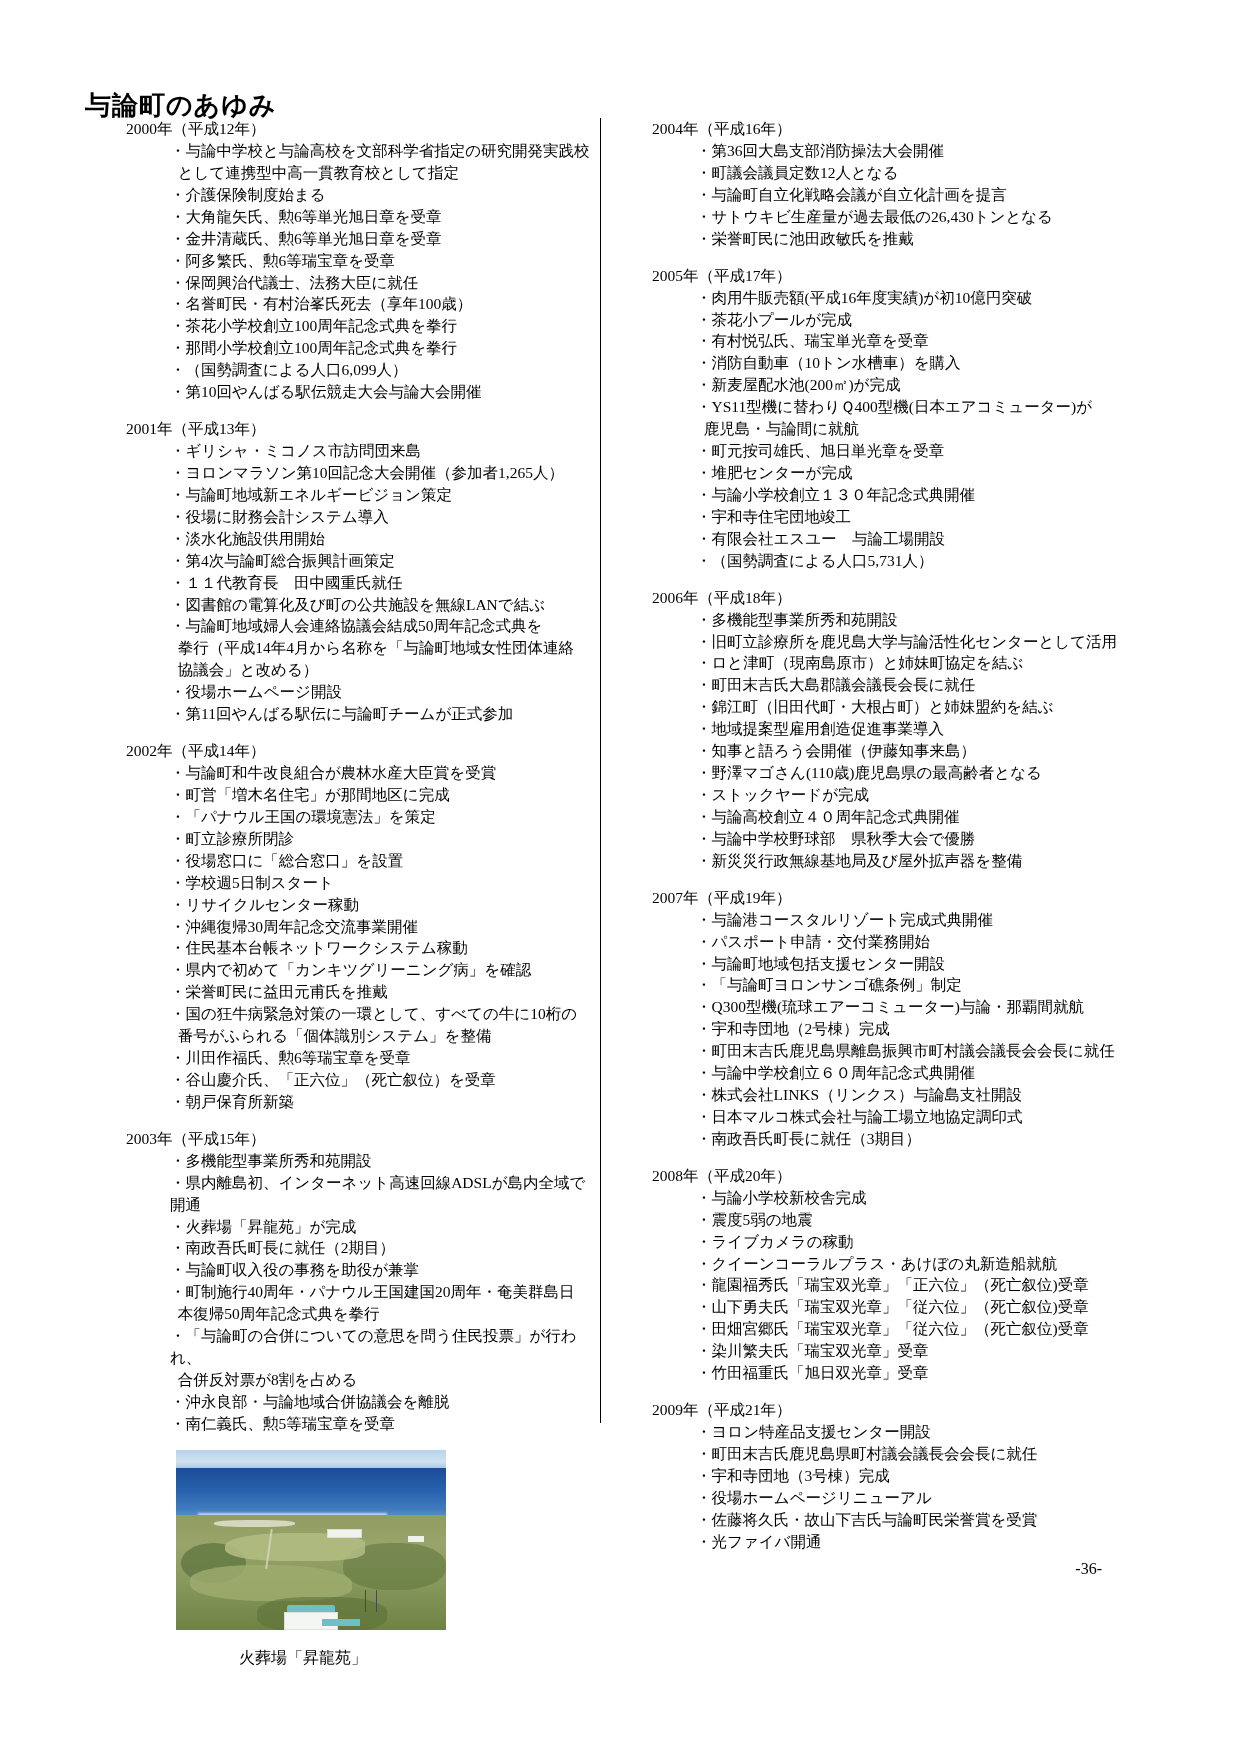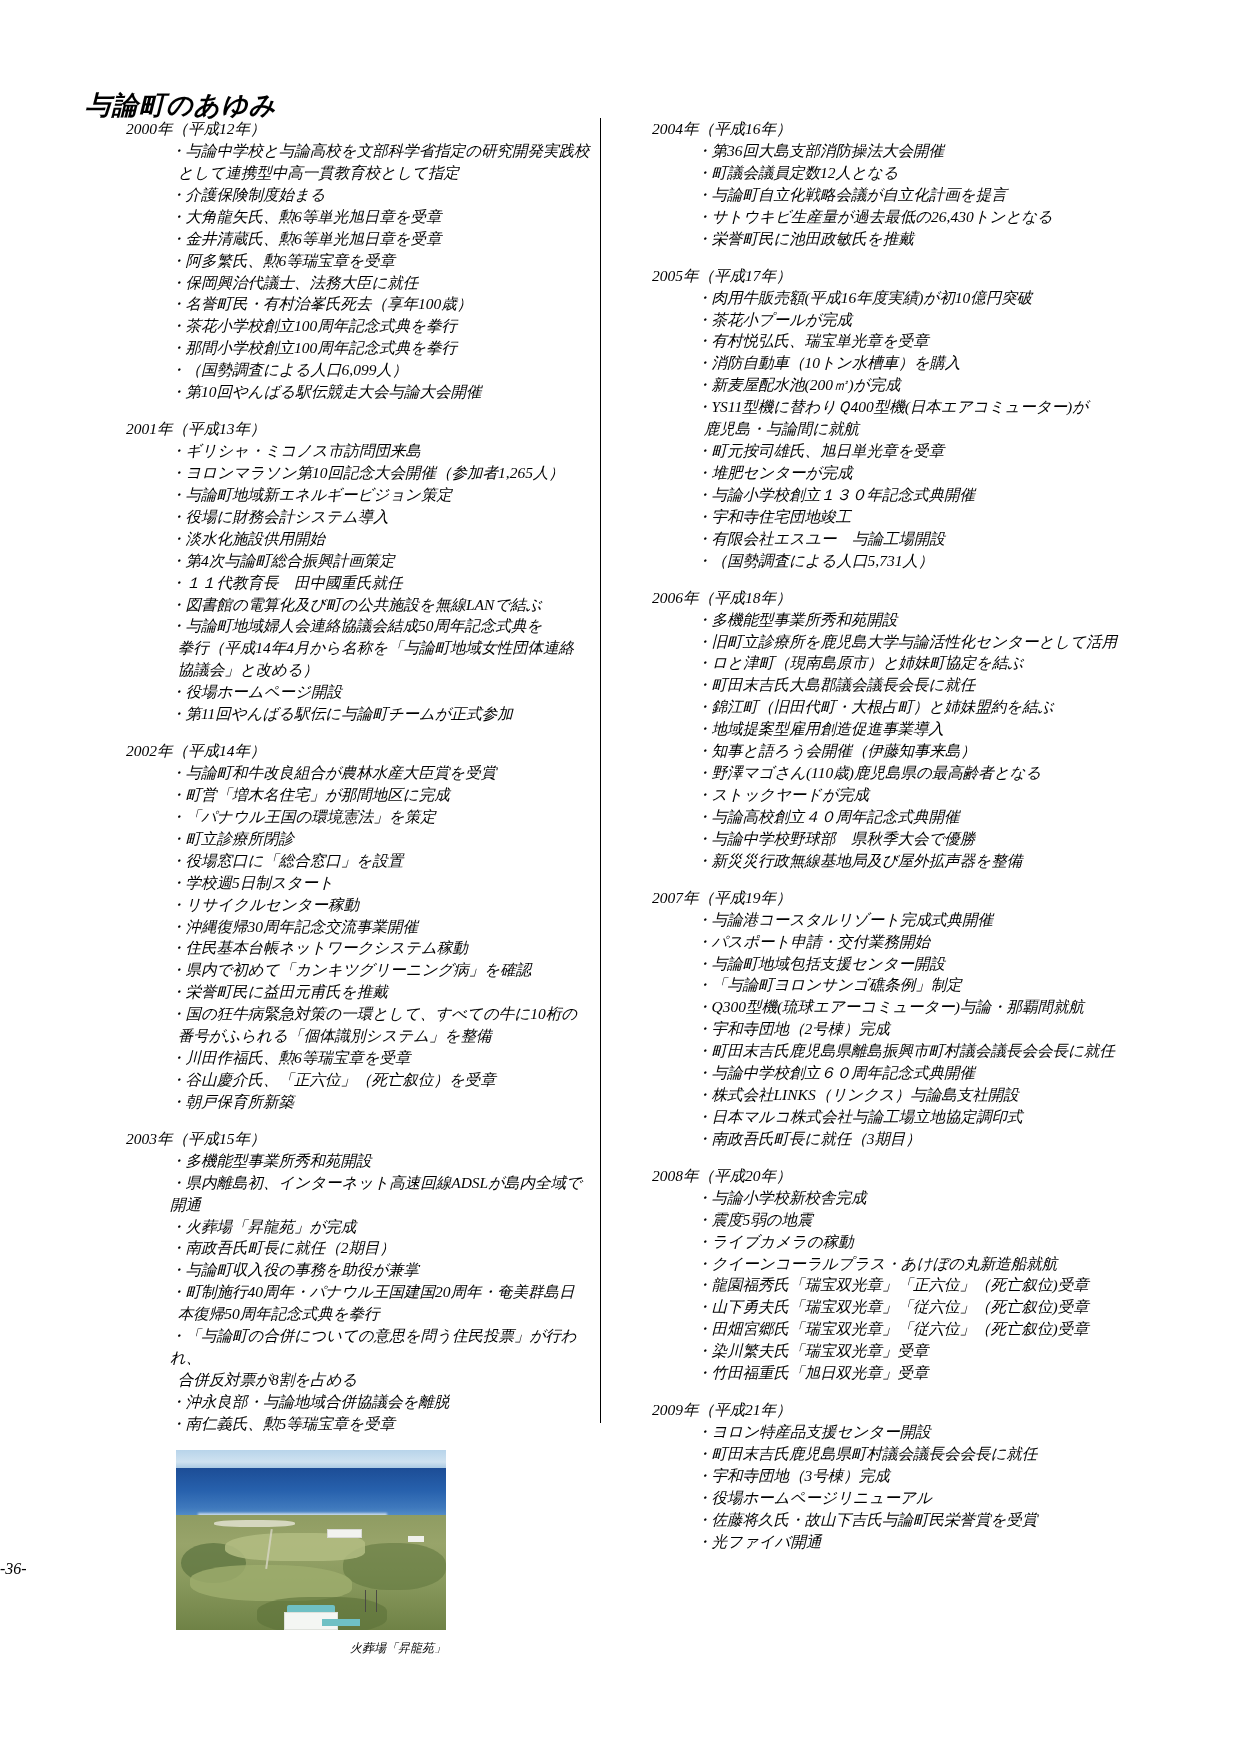--- a/index.html
+++ b/index.html
@@ -13,21 +13,20 @@
     font-family: "Liberation Serif", "DejaVu Serif", serif;
     color: #000000;
     position: relative;
     overflow: hidden;
   }
   .page {
     position: relative;
     width: 1241px;
     height: 1755px;
     box-sizing: border-box;
-    font-style: italic;
   }
   .page-title {
     position: absolute;
     left: 85px;
     top: 74px;
     font-family: "DejaVu Sans", "Liberation Sans", sans-serif;
     font-weight: bold;
     font-size: 26px;
     letter-spacing: 1px;
     line-height: 1.1;
@@ -192,31 +191,31 @@
     background: #ddddc9;
     border-radius: 40%;
     opacity: 0.9;
   }
   .ph-pole {
     position: absolute;
     top: 78%; width: 1px; height: 12%;
     background: #4a4a44;
   }
   .photo-caption {
-    margin-top: 10px;
-    font-size: 12px;
-    text-align: right;
+    margin-top: 18px;
+    font-size: 16px;
+    text-align: center;
     margin-left: -16px;
   }
   .page-number {
     position: absolute;
     left: 0;
     top: 1560px;
     width: 1102px;
-    text-align: left;
+    text-align: right;
     font-size: 16px;
     font-family: "Liberation Serif", "DejaVu Serif", serif;
   }
 </style>
 </head>
 <body>
 
 <div class="page">
 
   <h1 class="page-title">与論町のあゆみ</h1>

